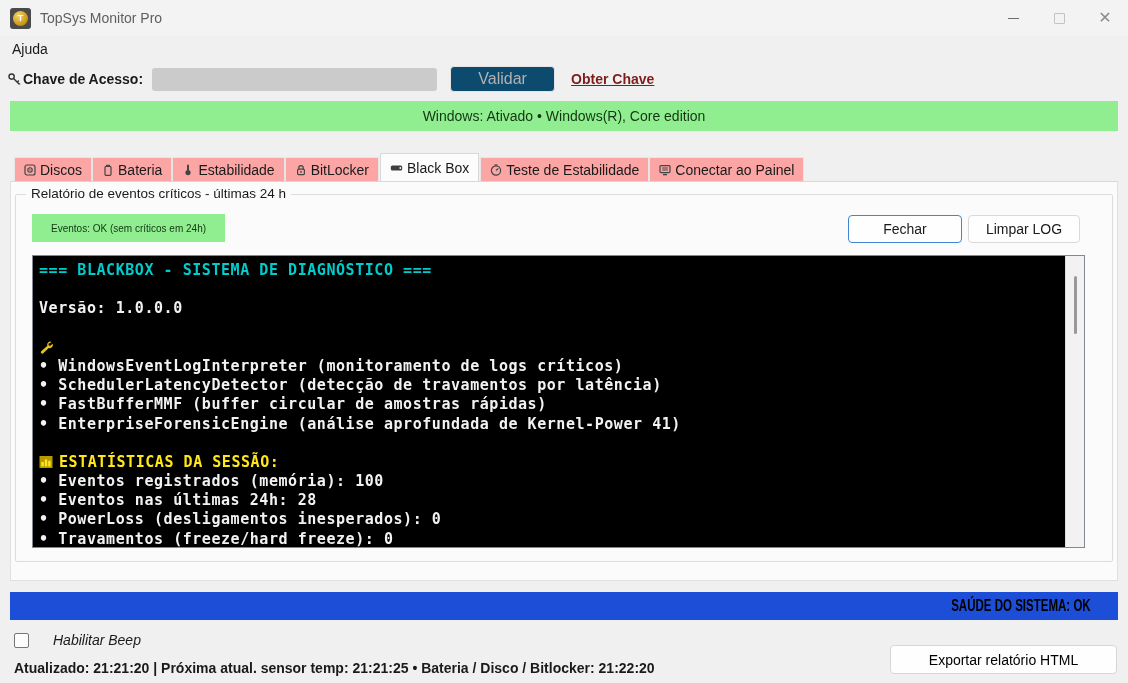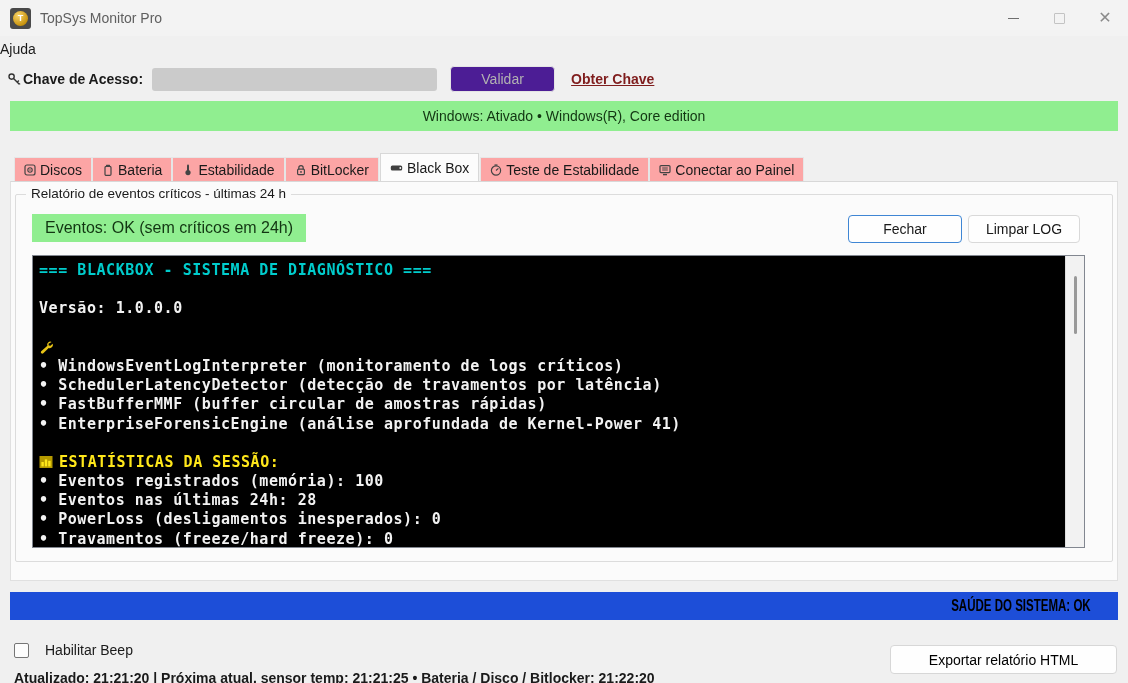--- a/index.html
+++ b/index.html
@@ -16,30 +16,30 @@
               background:radial-gradient(circle at 35% 30%, #f7d368, #c9940f 70%, #8a6508);
               display:flex; align-items:center; justify-content:center;
               color:#fff; font-size:9px; font-weight:bold; }
   .win-title { margin-left:9px; font-size:14px; color:#5f5f5f; }
   .win-controls { margin-left:auto; display:flex; height:100%; }
   .win-btn { width:46px; height:100%; display:flex; align-items:center; justify-content:center; cursor:default; }
   .glyph-min { width:11px; border-top:1.5px solid #6e6e6e; }
   .glyph-max { width:11px; height:11px; border:1.2px solid #c3c3c3; border-radius:1px; }
   .glyph-close { font-size:16px; color:#8b8b8b; line-height:1; }
   
-  .menubar { height:26px; display:flex; align-items:center; padding-left:0; }
+  .menubar { height:26px; display:flex; align-items:center; padding-left:12px; }
   .menu-item { font-size:14px; }
   
   .keyrow { height:34px; display:flex; align-items:center; padding-left:7px; }
   .keyrow .icon { display:flex; }
   .key-label { font-size:14px; font-weight:600; margin-left:1px; }
   .key-input { width:285px; height:23px; margin-left:9px; background:#cbcbcb; border:none;
                border-radius:3px; outline:none; font-size:13px; padding:0 6px; }
-  .btn-validar { width:105px; height:26px; margin-left:13px; background:#4c1d95;
-               border:1px solid #e4e4e4; border-radius:4px; color:#b2b2b2; font-size:14px;
+  .btn-validar { width:105px; height:26px; margin-left:13px; background:#0c4a6e;
+               border:1px solid #e4e4e4; border-radius:4px; color:#b2b2b2; font-size:16px;
                font-family:inherit; }
   .link { margin-left:16px; font-size:14px; font-weight:600; color:#7f1d1d;
           text-decoration:underline; cursor:pointer; }
   
   .banner { margin:5px 10px 0; height:30px; background:#90ee90; display:flex;
             align-items:center; justify-content:center; font-size:14px; color:#123612; }
   .banner2 { margin:11px 10px 0; height:28px; background:#1d4ed8; display:flex;
             align-items:center; justify-content:flex-end; color:#000; }
   .banner2 .condensed { font-size:16px; font-weight:800; letter-spacing:0px;
             transform:scaleX(0.72); display:inline-block; }
@@ -52,40 +52,40 @@
          position:relative; z-index:3; margin:0 1px; }
   .tab .ticon { display:flex; }
   
   .tabpage { margin:0 10px; height:400px; background:#fbfbfb; border:1px solid #e0e0e0;
              border-top:1px solid #d8d8d8; position:relative; }
   .groupbox { position:absolute; left:4px; right:4px; top:12px; bottom:18px;
              border:1px solid #dcdcdc; border-radius:2px; }
   .group-title { position:absolute; top:-9px; left:10px; background:#fbfbfb; padding:0 5px;
              font-size:13.5px; color:#1a1a1a; }
   .status-badge { position:absolute; left:16px; top:19px; height:28px; background:#90ee90;
-             display:flex; align-items:center; padding:0 13px; font-size:16px; color:#123612; }
+             display:flex; align-items:center; padding:0 19px; font-size:10px; color:#123612; }
   .group-buttons { position:absolute; right:32px; top:20px; display:flex; gap:6px; }
   .btn { height:28px; background:#fefefe; border:1px solid #d9d9d9; border-radius:4px;
          font-size:14px; font-family:inherit; color:#1a1a1a; }
   .btn-fechar { width:114px; border:1.5px solid #3f86d4; }
   .btn-limpar { width:112px; }
   
   .console-wrap { position:absolute; left:16px; top:60px; width:1053px; height:293px;
          border:1px solid #828790; display:flex; background:#5eead4; }
   .console { flex:1; background:#000; padding:5px 0 0 6px; overflow:hidden;
          font-family:"DejaVu Sans Mono","Liberation Mono",monospace; font-weight:bold;
          font-size:15px; letter-spacing:0.55px; line-height:19.2px; color:#f2f2f2; }
   .cl { height:19.2px; white-space:pre; display:flex; align-items:center; }
   .c-cyan { color:#00cccc; }
   .c-yellow { color:#ffe71a; }
   .cl .cicon { display:inline-flex; margin-right:6px; }
   .vscroll { width:19px; background:#f2f2f2; position:relative; border-left:1px solid #dedede; }
   .vthumb { position:absolute; left:8px; width:3px; top:20px; height:58px; background:#999; border-radius:2px; }
   
-  .beeprow { display:flex; align-items:center; margin:20px 0 0 14px; height:20px; gap:16px; }
+  .beeprow { display:flex; align-items:center; margin:10px 0 0 14px; height:20px; gap:24px;font-style:italic; }
   .checkbox { width:15px; height:15px; background:#fdfdfd; border:1px solid #767676; border-radius:2px; }
   .beep-label { font-size:14px; }
   .statusrow { margin:10px 0 0 14px; font-size:14px; font-weight:600; }
   .btn-export { position:absolute; right:11px; top:645px; width:227px; height:29px;
          background:#fefefe; border:1px solid #d7d7d7; border-radius:4px; font-size:14px;
          font-family:inherit; }
   svg { display:block; }
 </style>
 </head>
 <body>

